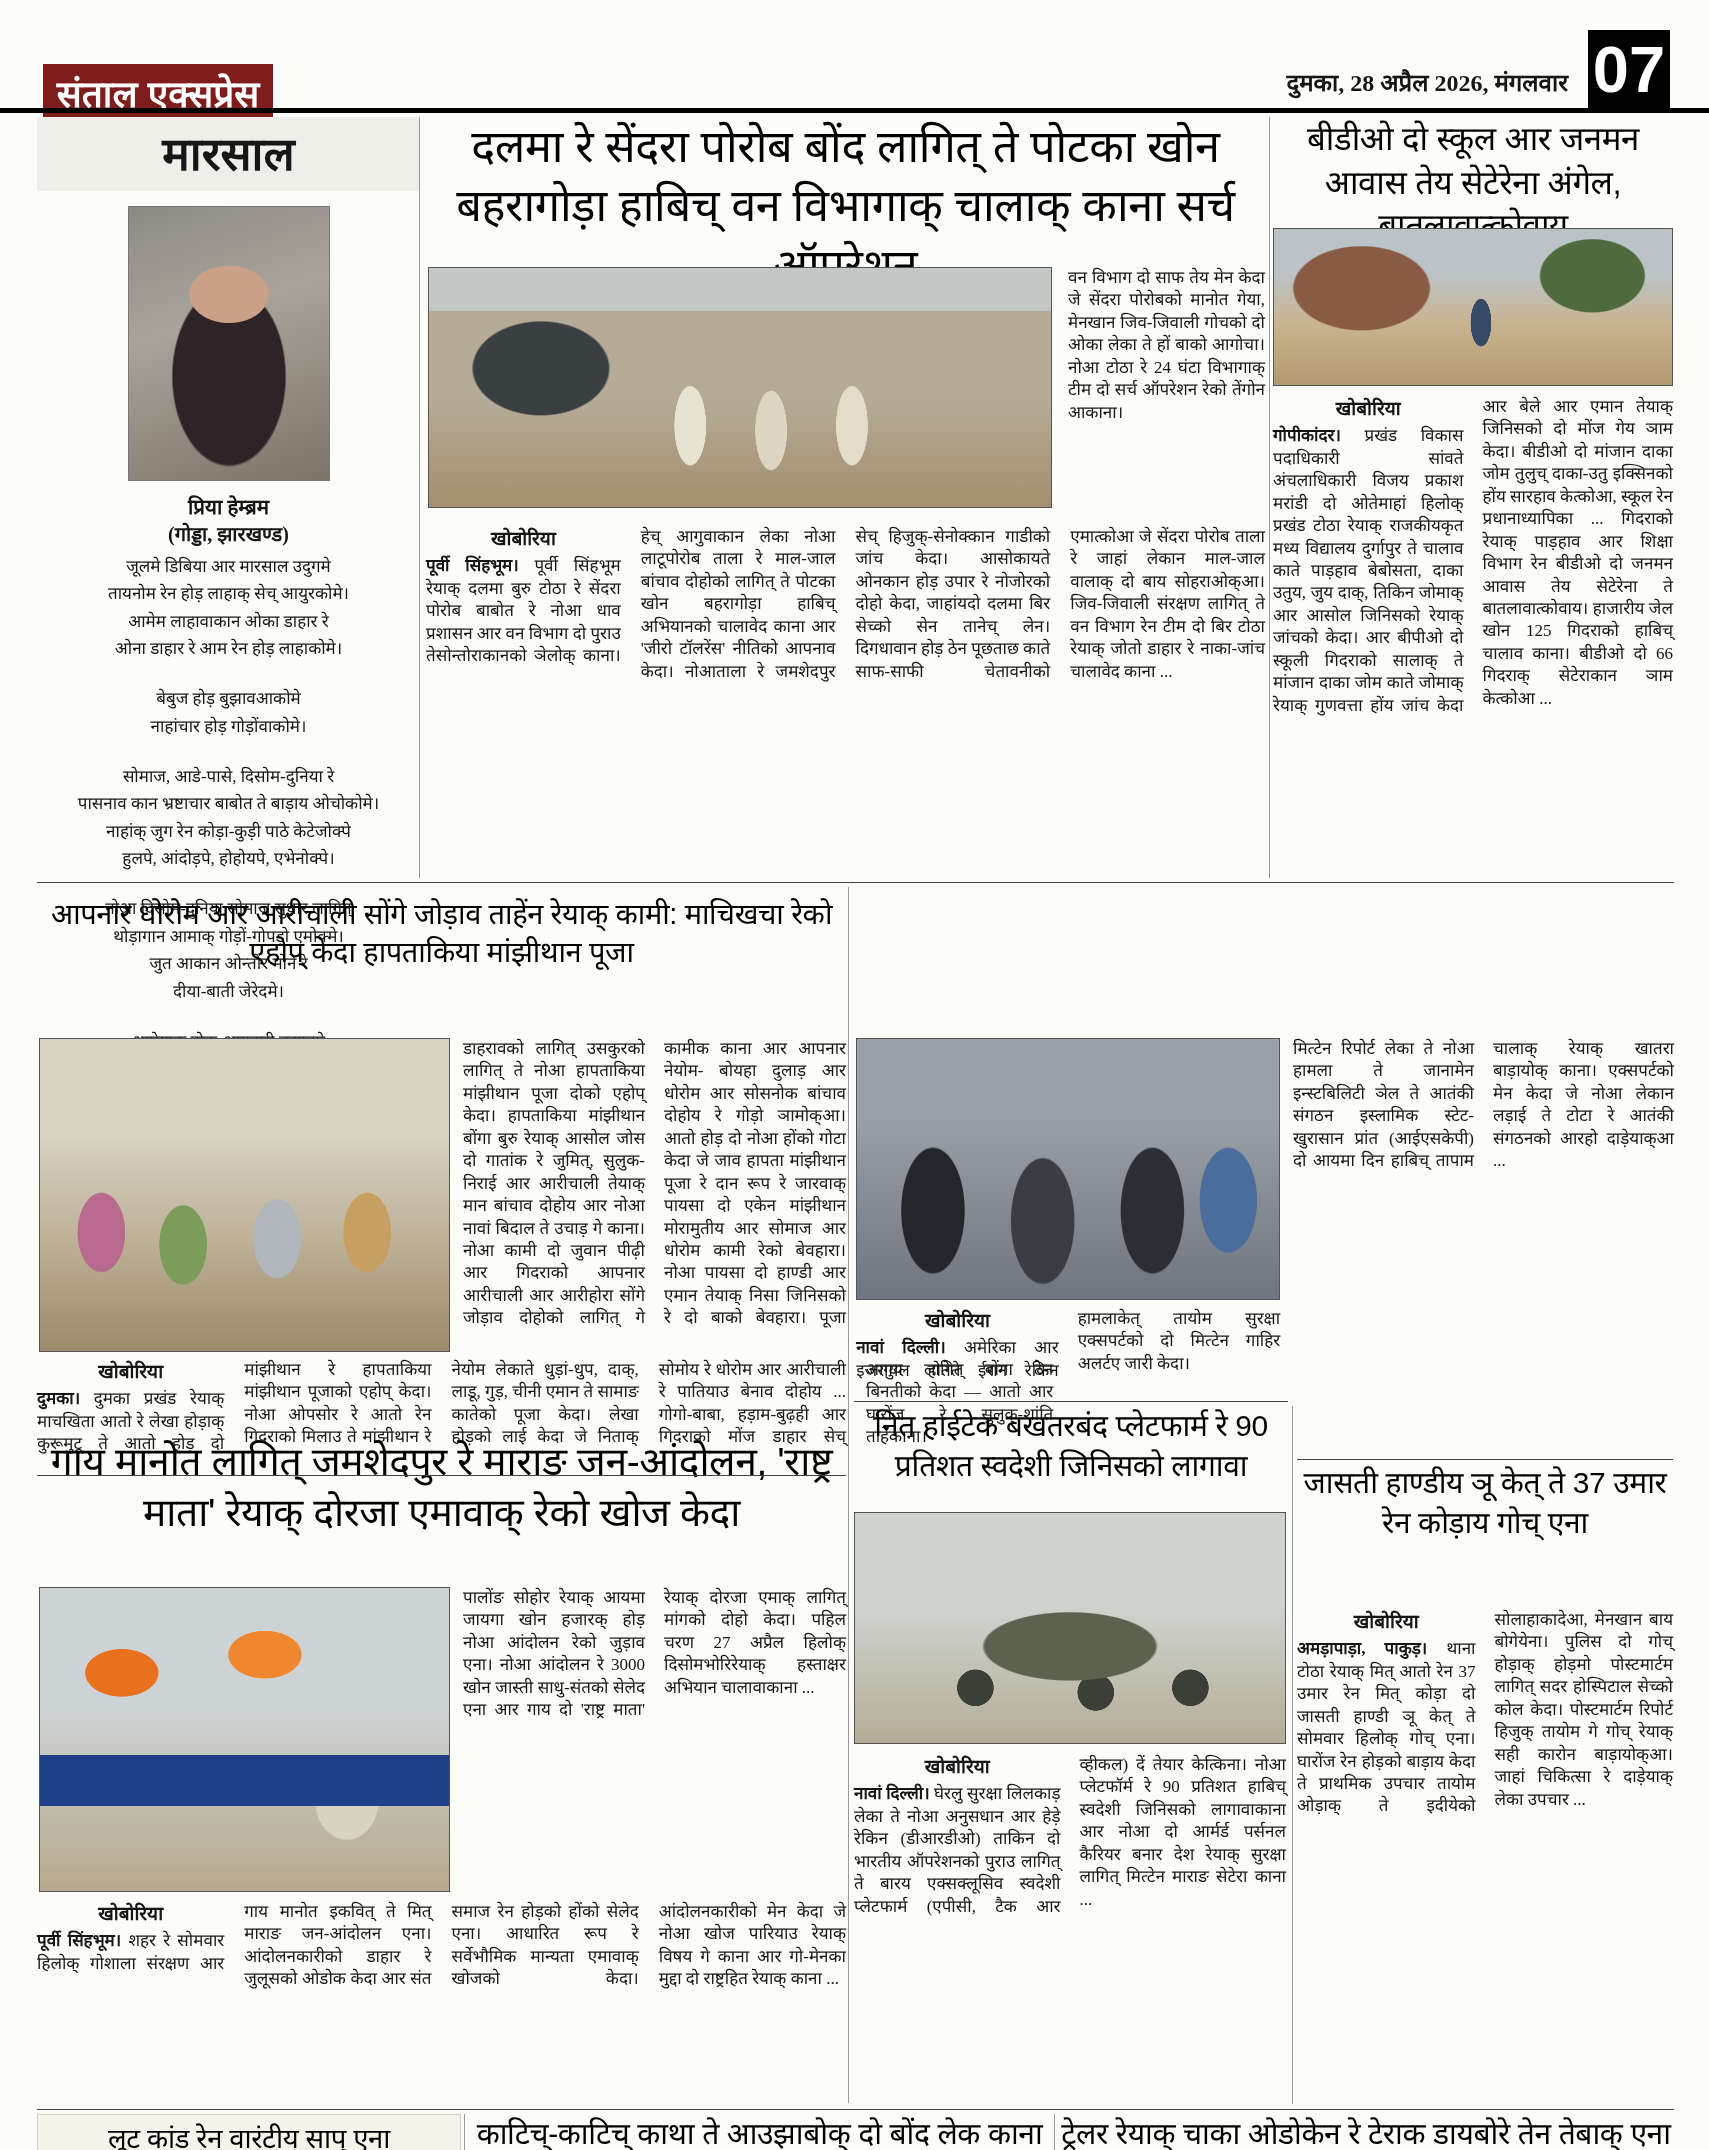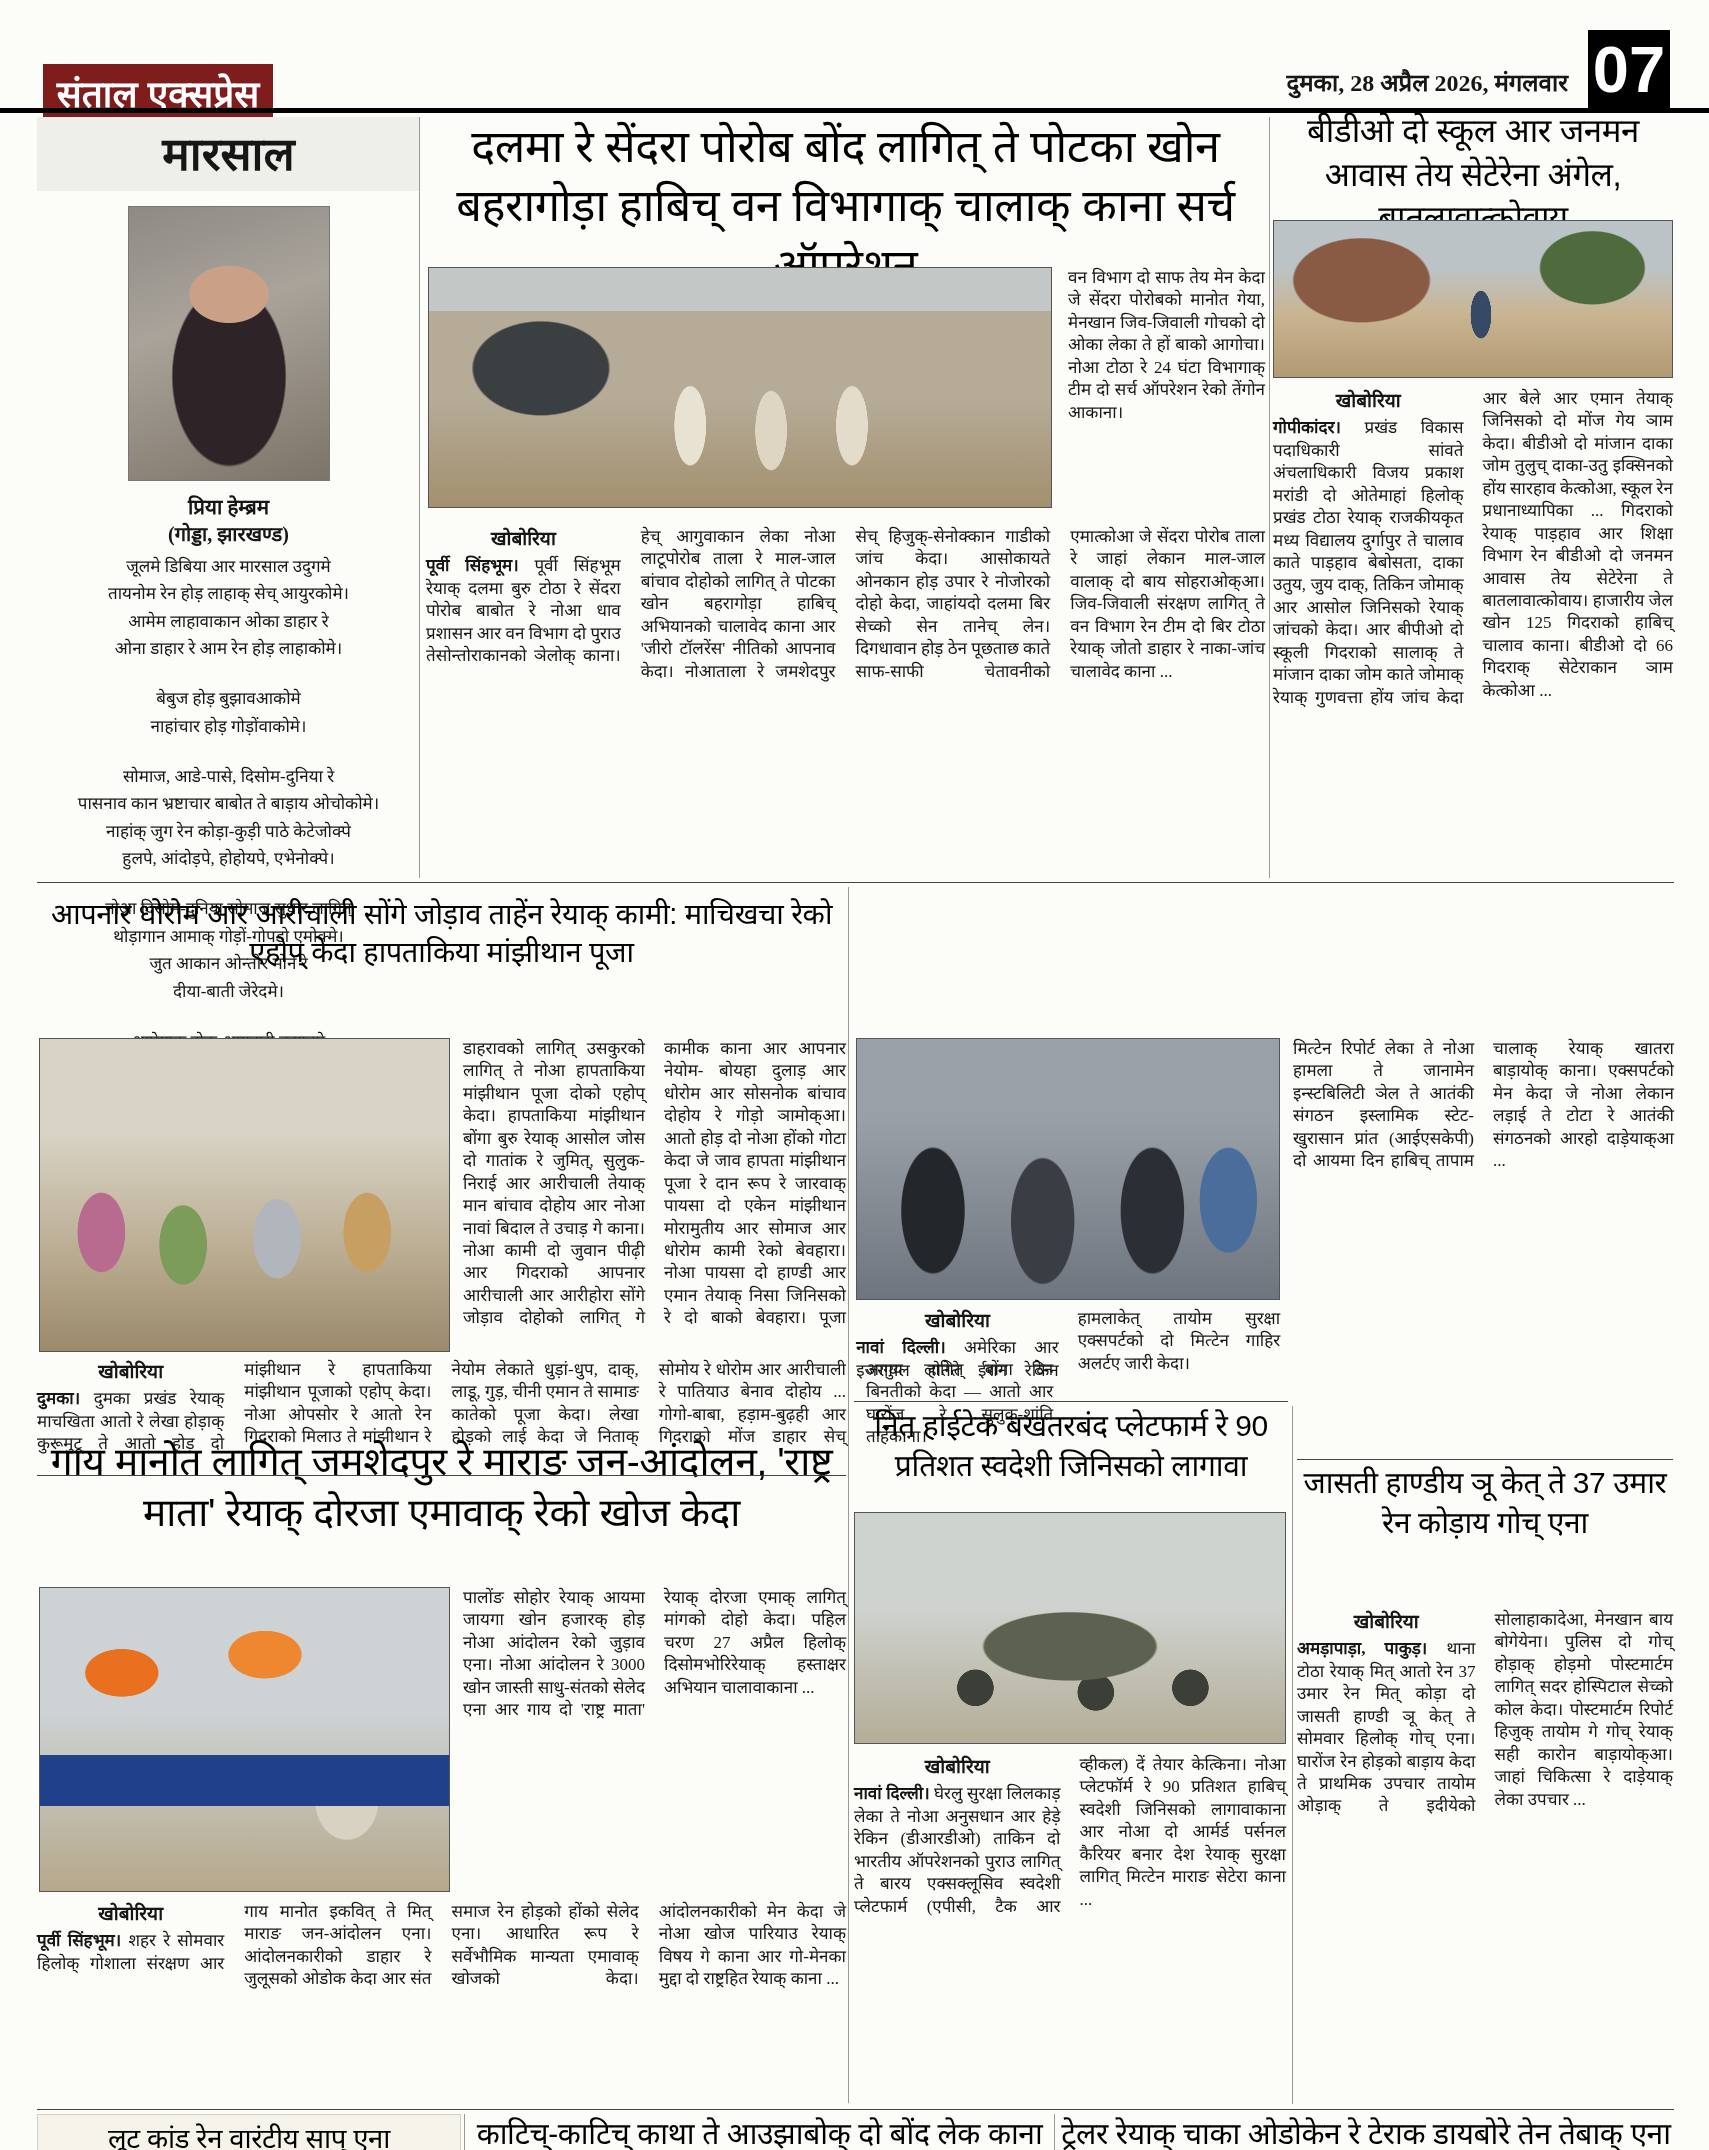--- a/index.html
+++ b/index.html
@@ -54,21 +54,21 @@
       linear-gradient(180deg,#c3c7c6 0 18%, transparent 18%),
       radial-gradient(ellipse 112px 77px at 18% 42%, #3a3f41 0 60%, transparent 62%),
       radial-gradient(ellipse 26px 65px at 42% 66%, #e8e2d2 0 60%, transparent 62%),
       radial-gradient(ellipse 26px 65px at 55% 68%, #ded6c2 0 60%, transparent 62%),
       radial-gradient(ellipse 26px 65px at 68% 66%, #e4dccb 0 60%, transparent 62%),
       linear-gradient(180deg,#b5ab97 0 55%, #a3906e 100%); }
   #main-side { position:absolute; left:642px; top:150px; width:197px; height:247px; }
   #main-body { position:absolute; left:0; top:409px; width:839px; height:348px; }
 
   
-  #bdo-art { position:absolute; left:1273px; top:109px; width:400px; height:761px; }
+  #bdo-art { position:absolute; left:1273px; top:117px; width:400px; height:761px; }
   #bdo-art .art-headline { font-size:33px; height:108px; }
   #bdo-photo { position:absolute; left:0; top:111px; width:400px; height:158px;
     background:
       radial-gradient(ellipse 86px 60px at 80% 30%, #4f6b3e 0 60%, transparent 62%),
       radial-gradient(ellipse 112px 69px at 22% 38%, #8a5b44 0 60%, transparent 62%),
       radial-gradient(ellipse 17px 39px at 52% 60%, #364a66 0 60%, transparent 62%),
       linear-gradient(180deg,#bcc3c6 0 30%, #c9b491 60%, #b29a72 100%); }
   #bdo-body { position:absolute; left:0; top:279px; width:400px; height:482px; }
 
   

